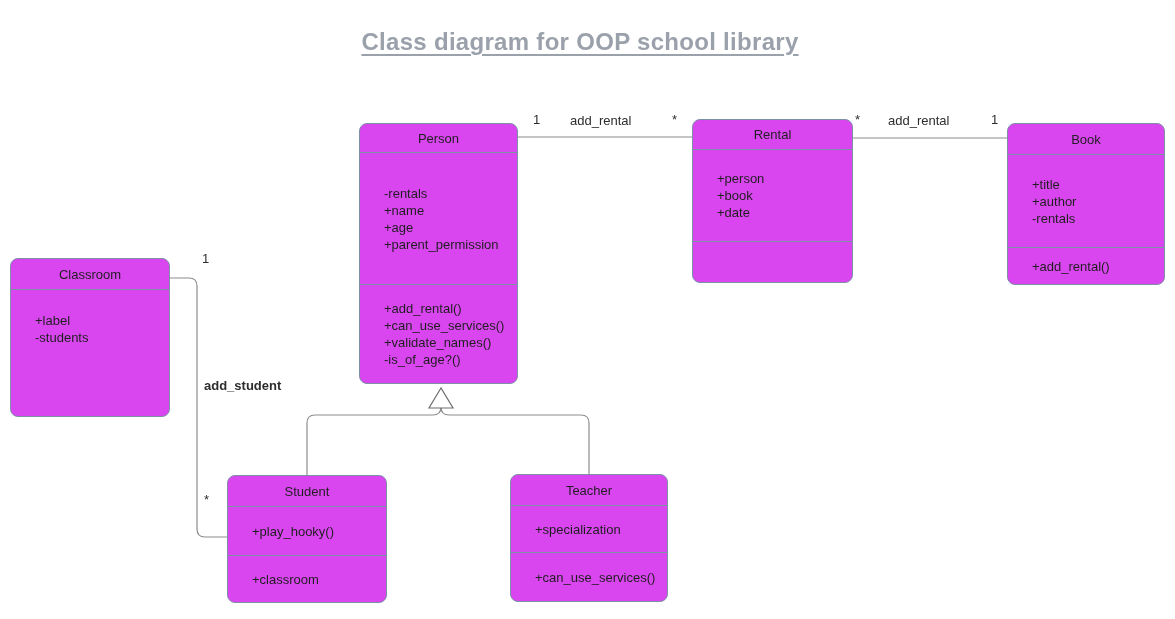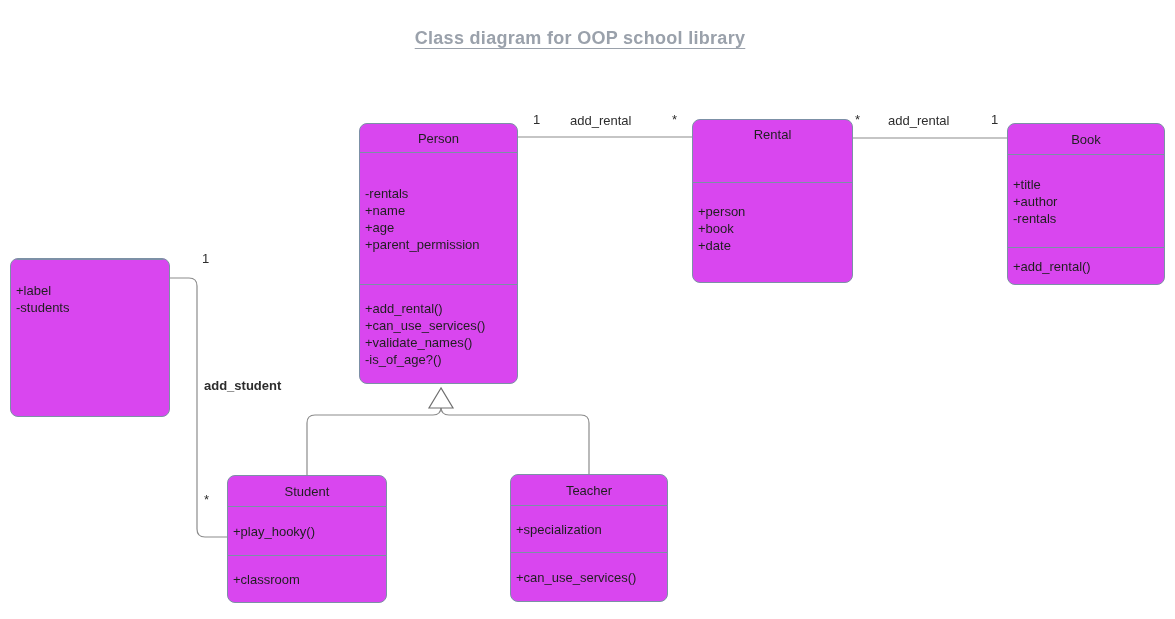--- a/index.html
+++ b/index.html
@@ -11,21 +11,21 @@
   }
   .canvas {
     position: absolute; left: 0; top: 0;
     width: 1175px; height: 619px;
     background: #ffffff;
   }
   .diagram-title {
     position: absolute;
     left: 0; top: 28px; width: 1160px;
     text-align: center;
-    font-size: 18px;
+    font-size: 24px;
     font-weight: bold;
     letter-spacing: 0.3px;
     color: #9aa1ab;
     text-decoration: underline;
     text-underline-offset: 4px;
   }
   svg.connectors {
     position: absolute; left: 0; top: 0;
     width: 1175px; height: 619px;
     pointer-events: none;
@@ -49,21 +49,21 @@
   .uml-header {
     display: flex; align-items: center; justify-content: center;
     font-size: 13px;
     flex: 0 0 auto;
   }
   .uml-section {
     border-top: 1px solid #7c90a6;
     display: flex;
     flex-direction: column;
     justify-content: center;
-    padding-left: 5px;
+    padding-left: 24px;
     font-size: 13px;
     line-height: 17px;
     flex: 0 0 auto;
   }
   .uml-section.grow { flex: 1 1 auto; }
   .edge-label {
     position: absolute;
     font-size: 13px;
     color: #2d2d2d;
     white-space: nowrap;
@@ -84,20 +84,21 @@
 
     <path d="M170,278 L189,278 Q197,278 197,286 L197,529 Q197,537 205,537 L227,537"></path>
 
     <path d="M307,475 L307,423 Q307,415 315,415 L433,415 Q441,415 441,407"></path>
     <path d="M589,474 L589,423 Q589,415 581,415 L449,415 Q441,415 441,407"></path>
 
     <polygon points="441,388 429,408 453,408"></polygon>
   </svg>
 
   <div class="uml-box" style="left:10px; top:258px; width:160px; height:159px;">
+    <div class="uml-header" style="height:30px">Classroom</div>
     <div class="uml-section" style="height:79px">
       <span>+label</span>
       <span>-students</span>
     </div>
   </div>
 
   <div class="uml-box" style="left:359px; top:123px; width:159px; height:261px;">
     <div class="uml-header" style="height:28px">Person</div>
     <div class="uml-section" style="height:132px">
       <span>-rentals</span>
@@ -106,21 +107,21 @@
       <span>+parent_permission</span>
     </div>
     <div class="uml-section grow">
       <span>+add_rental()</span>
       <span>+can_use_services()</span>
       <span>+validate_names()</span>
       <span>-is_of_age?()</span>
     </div>
   </div>
 
-  <div class="uml-box" style="left:692px; top:119px; width:161px; height:164px;gap:33px;">
+  <div class="uml-box" style="left:692px; top:119px; width:161px; height:164px;">
     <div class="uml-header" style="height:29px">Rental</div>
     <div class="uml-section" style="height:92px">
       <span>+person</span>
       <span>+book</span>
       <span>+date</span>
     </div>
     <div class="uml-section grow"></div>
   </div>
 
   <div class="uml-box" style="left:1007px; top:123px; width:158px; height:162px;">

